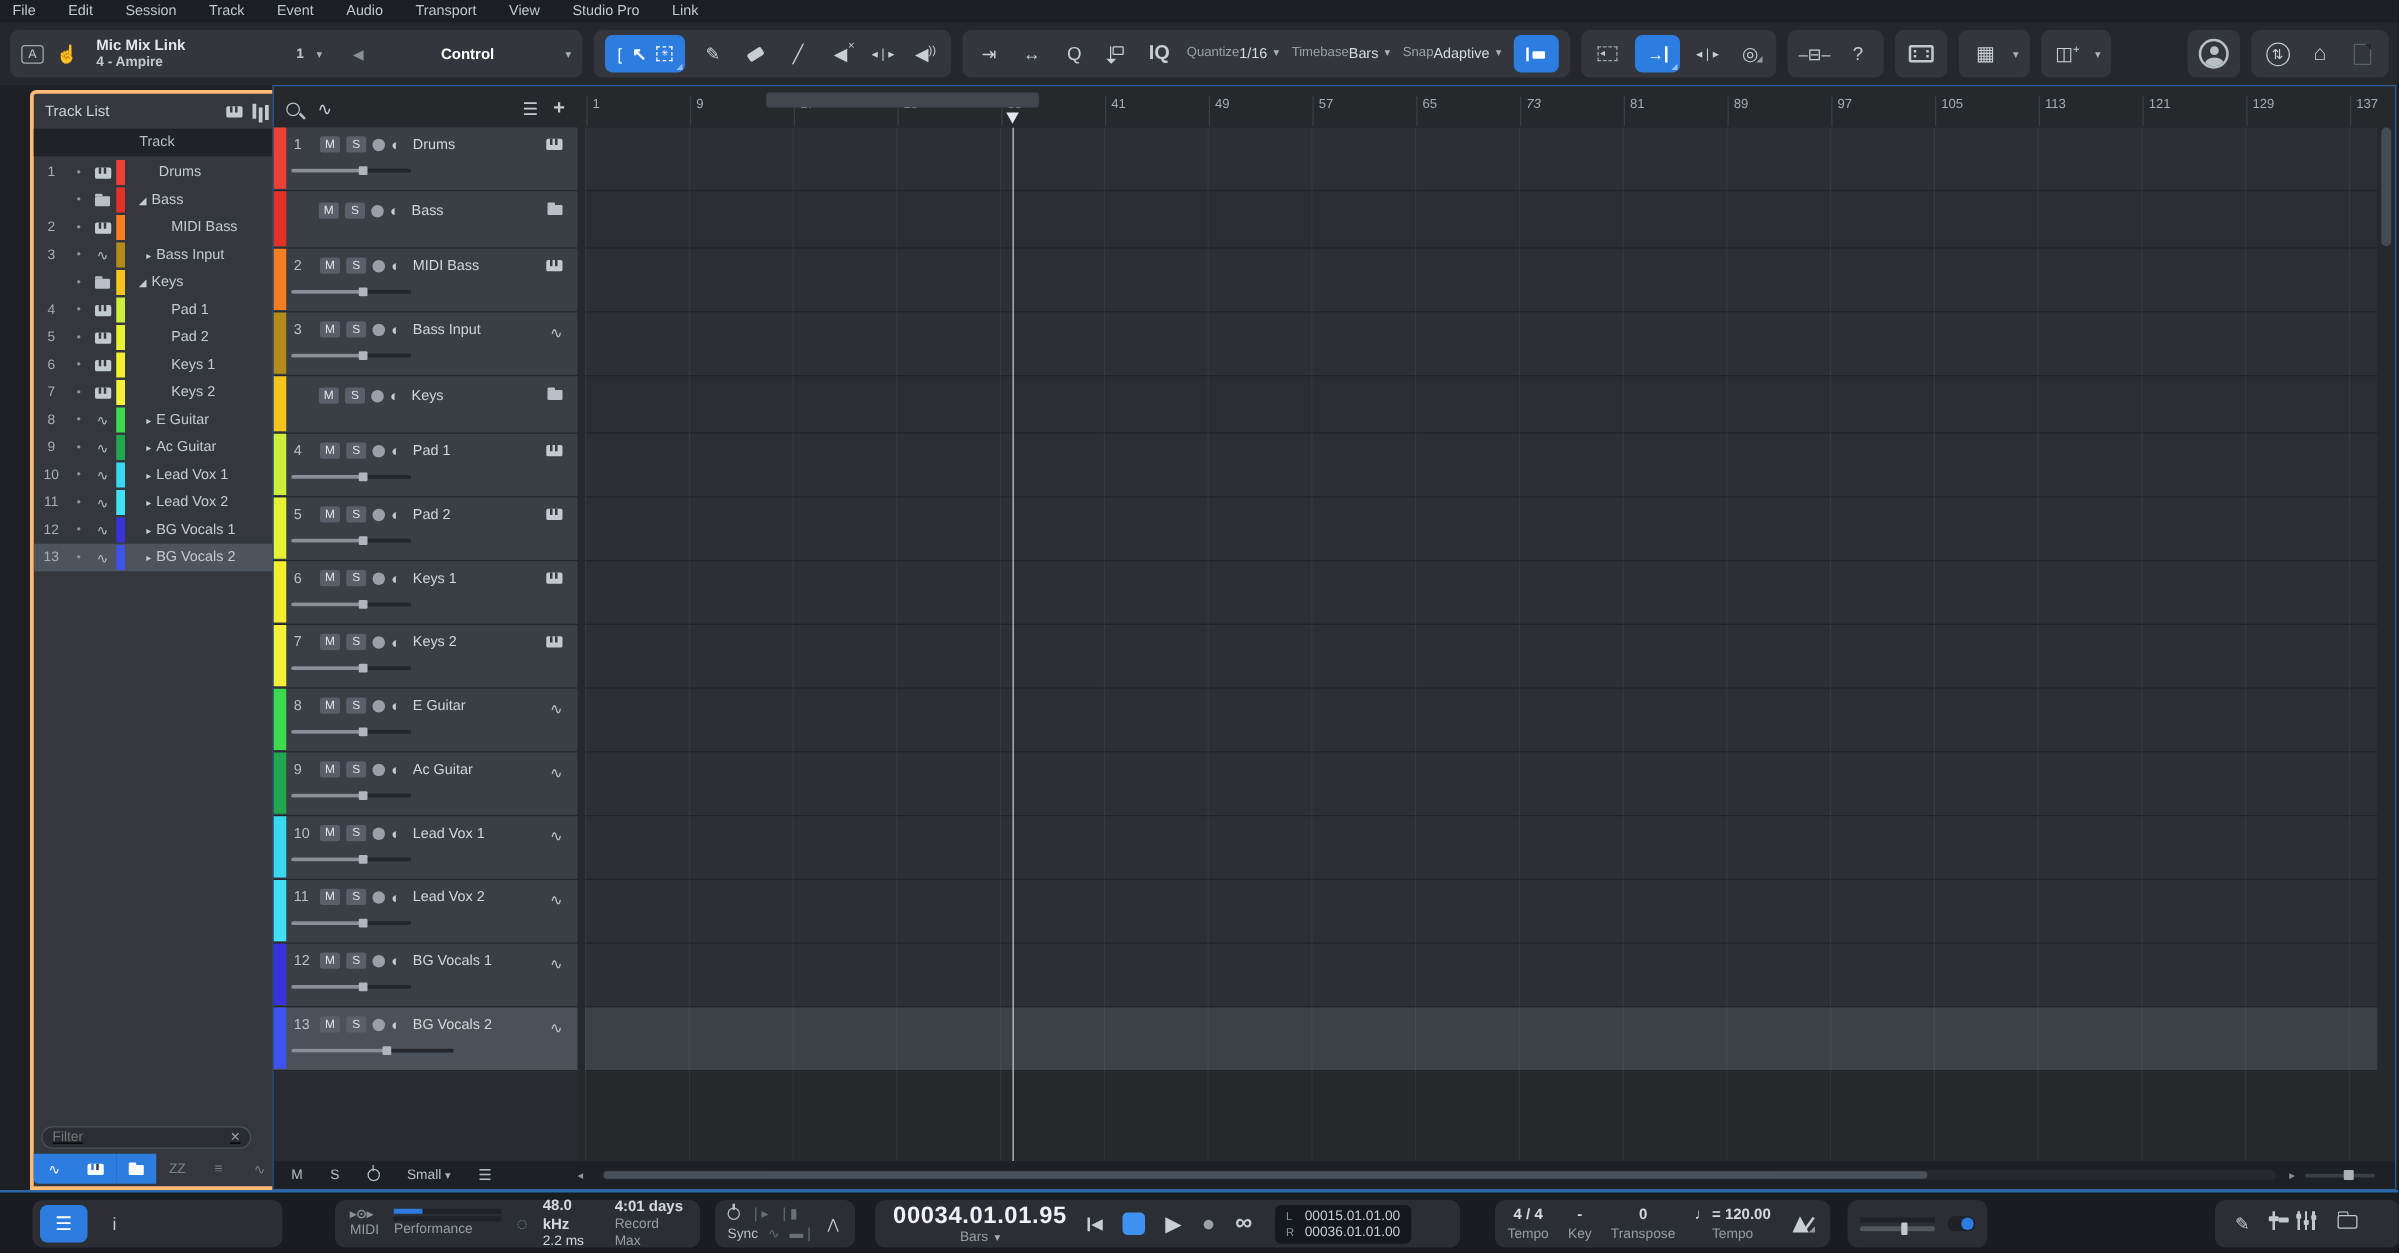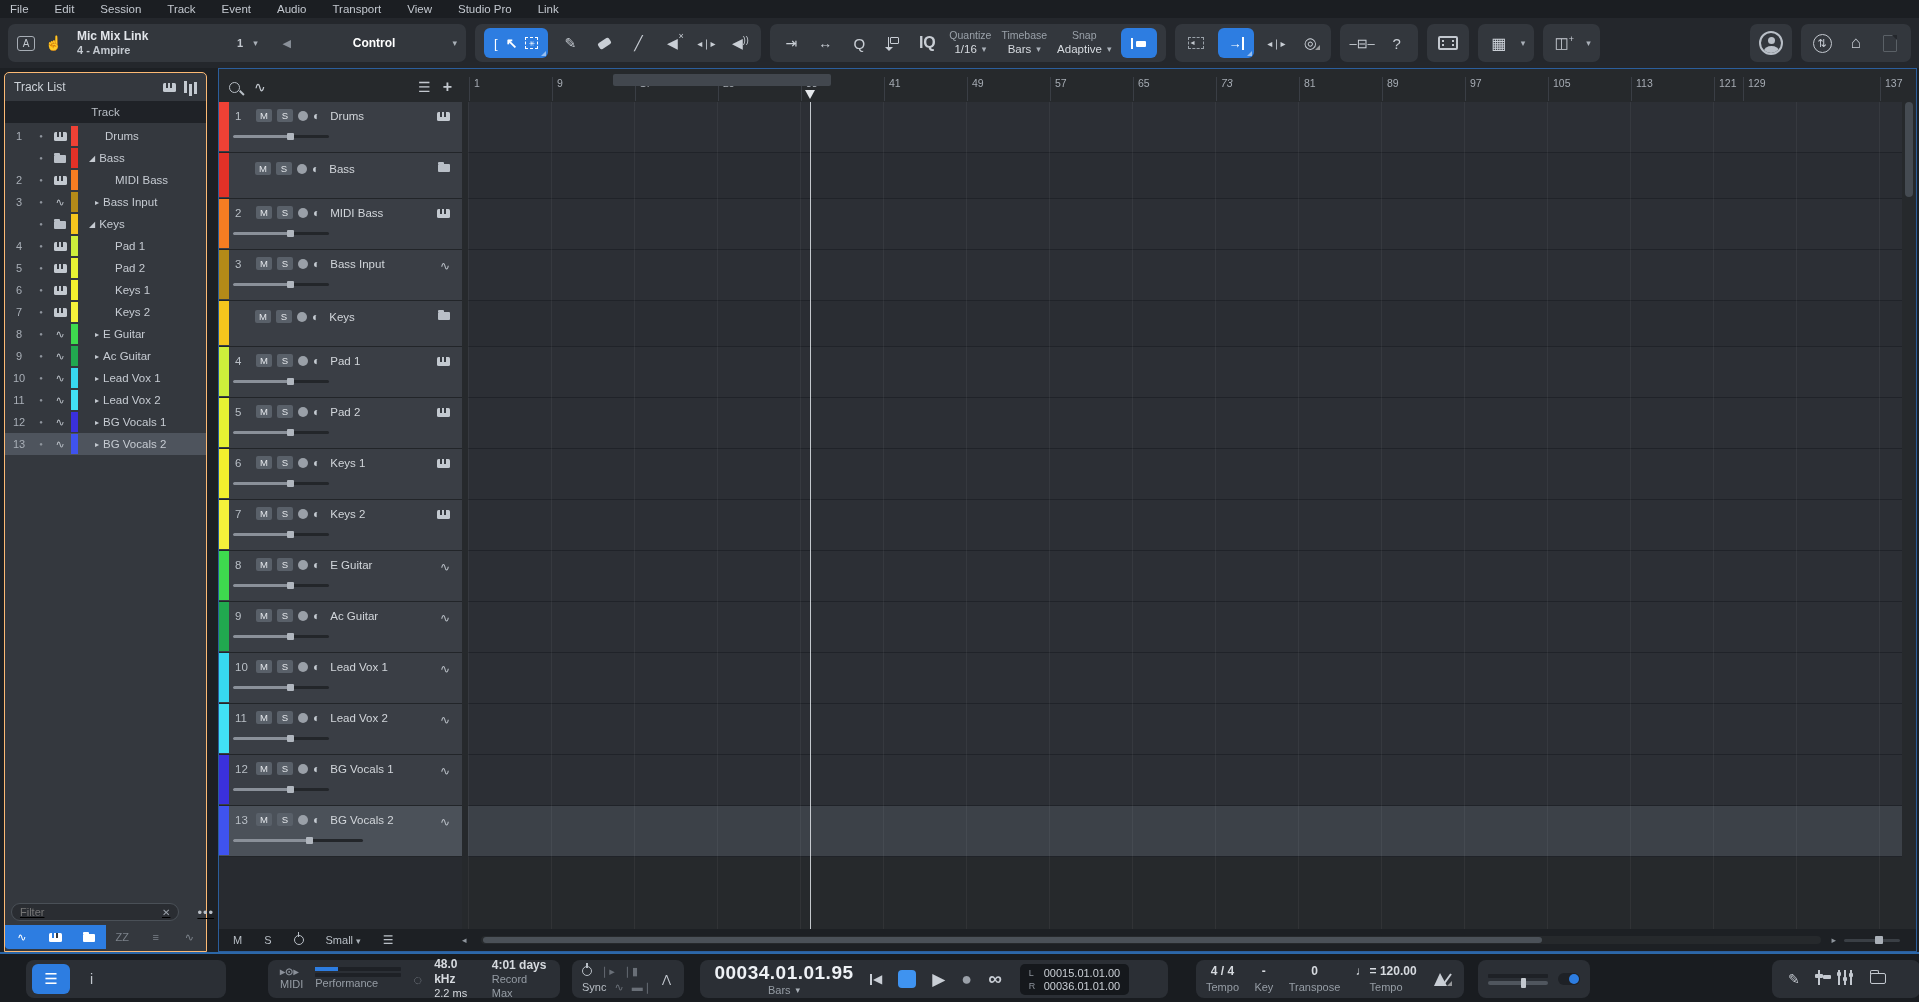--- a/index.html
+++ b/index.html
@@ -18,21 +18,21 @@
   .boxed { border:1.5px solid #a7adb5; border-radius:3px; font-size:10px; width:16px; height:15px; color:#c3c8cf; }
   .macro-block { display:flex; flex-direction:column; line-height:1.2; margin-left:4px; width:150px; }
   .macro-title { font-size:12px; font-weight:bold; color:#e2e5ea; }
   .macro-sub { font-size:11px; font-weight:bold; color:#c3c8cf; }
   .caret { font-size:9px; color:#aab0b8; }
   .dim { color:#ffffff; }
   .blue-combo { background:#2d7de1; border-radius:6px; height:30px; display:flex; align-items:center; gap:8px; padding:0 10px; color:#fff; position:relative; }
   .btn-blue { background:#2d7de1; border-radius:6px; height:30px; min-width:36px; display:flex; align-items:center; justify-content:center; color:#fff; position:relative; }
   .flagged::after { content:""; position:absolute; right:2px; bottom:2px; border-left:5px solid transparent; border-bottom:5px solid rgba(255,255,255,.5); }
   .tool { min-width:24px; display:inline-flex; justify-content:center; font-size:14px; color:#c9ced5; position:relative; }
-  .dd { display:flex; flex-direction:column; align-items:center; line-height:1.25; }
+  .dd { display:flex; align-items:center; line-height:1.25; }
   .dd .lab { font-size:10.5px; color:#9aa1a9; }
   .dd .val { font-size:11.5px; color:#d7dbe0; display:flex; align-items:center; gap:5px; }
   .spacer { flex:1; }
   .icon-eraser { width:13px; height:7px; background:#c9ced5; border-radius:2px; transform:rotate(-33deg); display:inline-block; }
   .stack { position:relative; display:inline-flex; }
   .stack .x { position:absolute; right:-6px; top:-4px; font-size:9px; }
   .icon-snapline { display:inline-block; width:16px; height:11px; border-left:2px solid #fff; position:relative; }
   .icon-snapline::after { content:""; position:absolute; left:3px; top:3px; width:10px; height:6px; background:#fff; border-radius:1px; }
   .icon-arrowbar { display:inline-block; border-right:2px solid #fff; padding-right:1px; font-size:13px; font-weight:bold; line-height:1; }
   .icon-pagestart { display:inline-block; width:16px; height:12px; border:1px dashed #9aa1a9; position:relative; font-size:8px; color:#c3c8cf; text-align:left; line-height:10px; padding-left:1px; }
@@ -42,21 +42,21 @@
   .icon-film { display:inline-block; width:20px; height:14px; border:2px solid #c3c8cf; border-radius:2px; position:relative; }
   .icon-film::before { content:""; position:absolute; left:2px; top:2px; right:2px; bottom:2px; border-left:2px dotted #c3c8cf; border-right:2px dotted #c3c8cf; }
   .icon-person { display:inline-block; width:24px; height:24px; border:2px solid #b9bfc7; border-radius:50%; position:relative; overflow:hidden; }
   .icon-person::before { content:""; position:absolute; left:7px; top:4px; width:7px; height:7px; border-radius:50%; background:#b9bfc7; }
   .icon-person::after { content:""; position:absolute; left:3px; top:13px; width:15px; height:10px; border-radius:50% 50% 0 0; background:#b9bfc7; }
   .icon-circ { display:inline-flex; width:19px; height:19px; border:1.5px solid #c3c8cf; border-radius:50%; align-items:center; justify-content:center; font-size:11px; }
   .icon-page { display:inline-block; width:14px; height:17px; border:1.5px solid #5a6066; border-radius:1px; position:relative; }
   .icon-page::before { content:""; position:absolute; right:-1px; top:-1px; border-left:5px solid transparent; border-top:5px solid #24272c; }
 
   
-  .tracklist { position:absolute; left:4px; top:72px; width:203px; bottom:50px; background:#34383e; border:1px solid #fdba74; border-radius:5px 5px 0 0; display:flex; flex-direction:column; }
+  .tracklist { position:absolute; left:24px; top:72px; width:203px; bottom:50px; background:#34383e; border:3px solid #fdba74; border-radius:5px 5px 0 0; display:flex; flex-direction:column; }
   .tl-title { height:28px; display:flex; align-items:center; padding:0 9px; color:#cdd2d8; font-size:12px; gap:8px; }
   .icon-piano { display:inline-block; width:13px; height:9px; background:#c3c9d0; border-radius:1.5px; position:relative; }
   .icon-piano::before { content:""; position:absolute; left:3px; top:0; width:2px; height:5px; background:#34383e; box-shadow:4px 0 0 #34383e; }
   .icon-bars3 { display:inline-block; width:3px; height:12px; background:#c3c9d0; box-shadow:5px 3px 0 #c3c9d0, 10px 1px 0 #c3c9d0; margin-right:10px; }
   .tl-colhead { height:22px; background:#1f2227; display:flex; align-items:center; justify-content:center; color:#b9bfc6; font-size:11.5px; }
   .tl-rows { flex:1; overflow:hidden; padding-top:2px; }
   .tl-row { height:22px; display:flex; align-items:center; font-size:11.5px; color:#c6cbd2; }
   .tl-row.selected { background:#4e545d; }
   .tl-num { width:28px; text-align:center; color:#a9afb7; font-size:11px; }
   .tl-dot { width:16px; text-align:center; font-size:6px; color:#8f959d; }
@@ -535,21 +535,21 @@
         <span class="r-num" style="left: 504px;">49</span>
         <span class="r-num" style="left: 587px;">57</span>
         <span class="r-num" style="left: 670px;">65</span>
         <span class="r-num" style="left: 753px; font-style: italic;">73</span>
         <span class="r-num" style="left: 836px;">81</span>
         <span class="r-num" style="left: 919px;">89</span>
         <span class="r-num" style="left: 1002px;">97</span>
         <span class="r-num" style="left: 1085px;">105</span>
         <span class="r-num" style="left: 1168px;">113</span>
         <span class="r-num" style="left: 1251px;">121</span>
-        <span class="r-num" style="left: 1280px;">129</span>
+        <span class="r-num" style="left: 1334px;">129</span>
         <span class="r-num" style="left: 1417px;">137</span>
         <div class="loop-band" style="left: 145.25px; width: 217.875px;"></div>
         <div class="ph-flag" style="left: 337.375px;"></div>
       </div>
     <div class="arr-headers">
         <div class="ar-row">
           <span class="ar-strip" style="background: rgb(238, 65, 53);"></span>
           <div class="ar-line1">
             <span class="ar-num">1</span>
             <span class="ms-btn">M</span>

